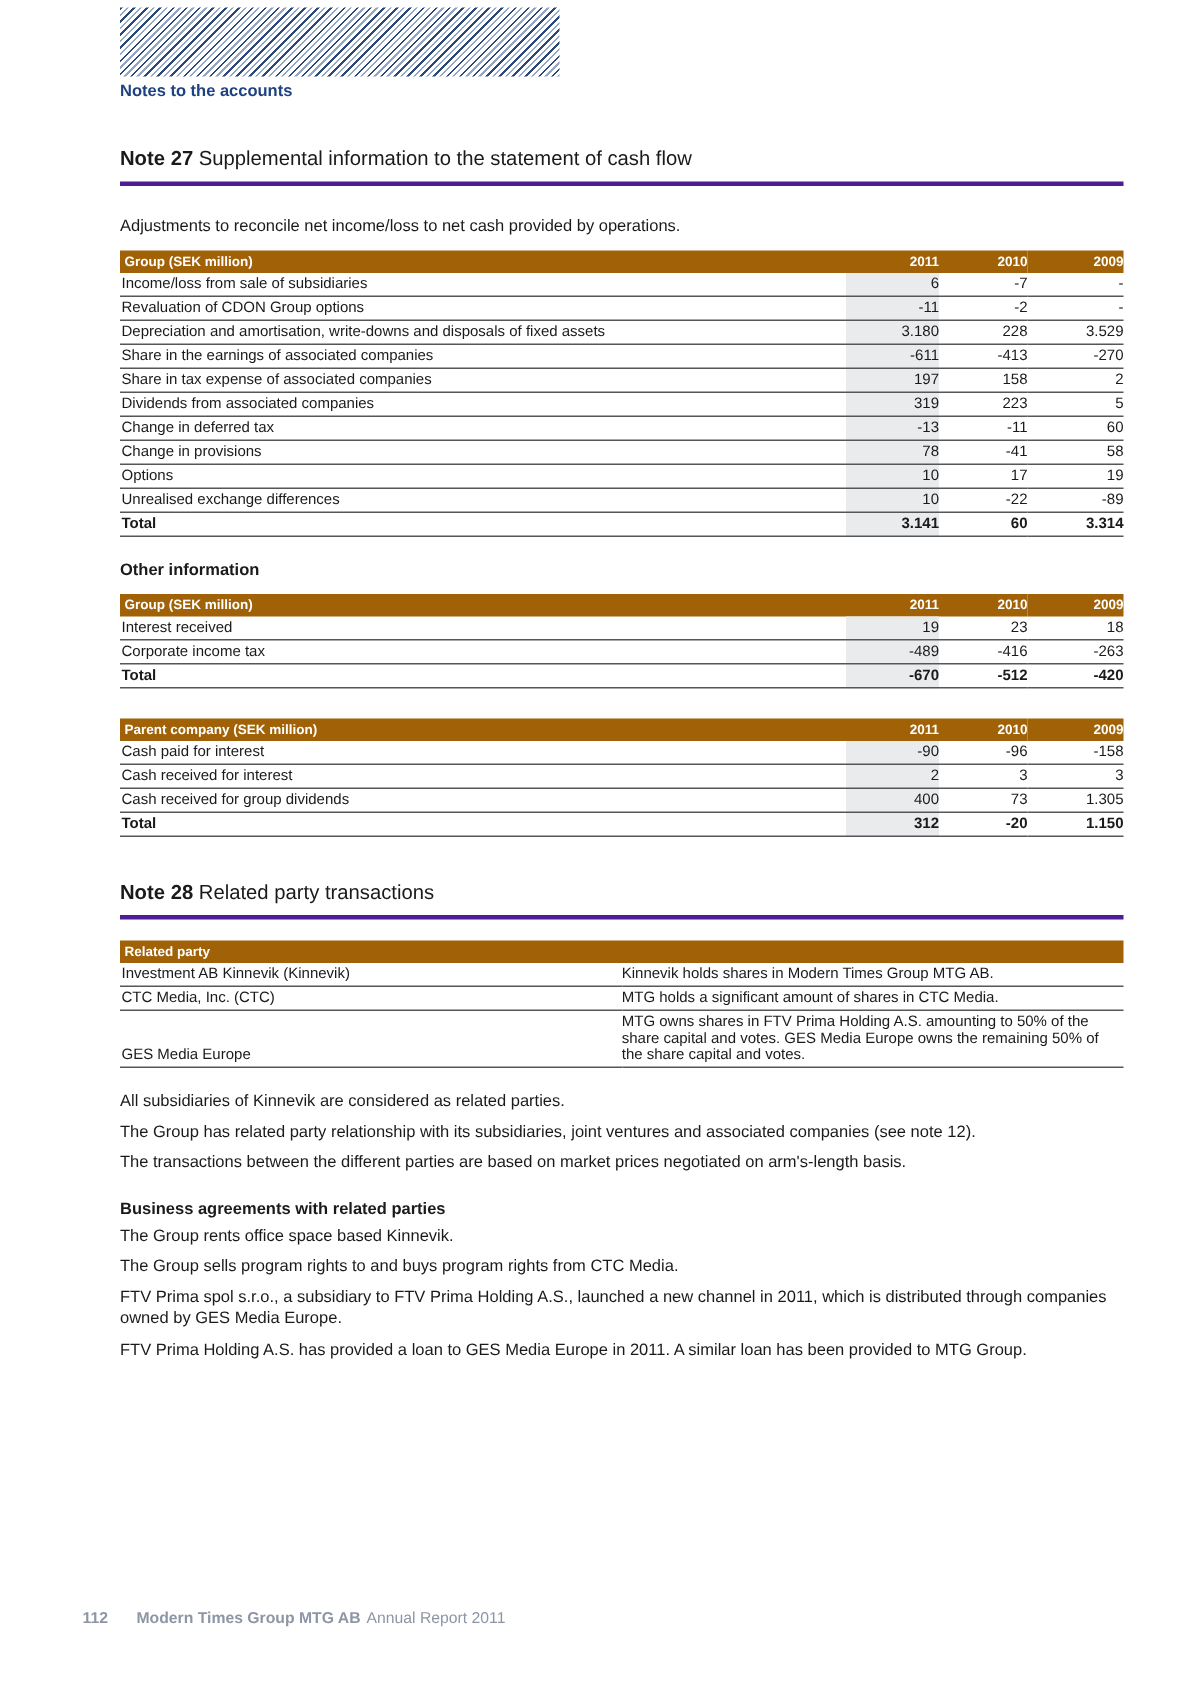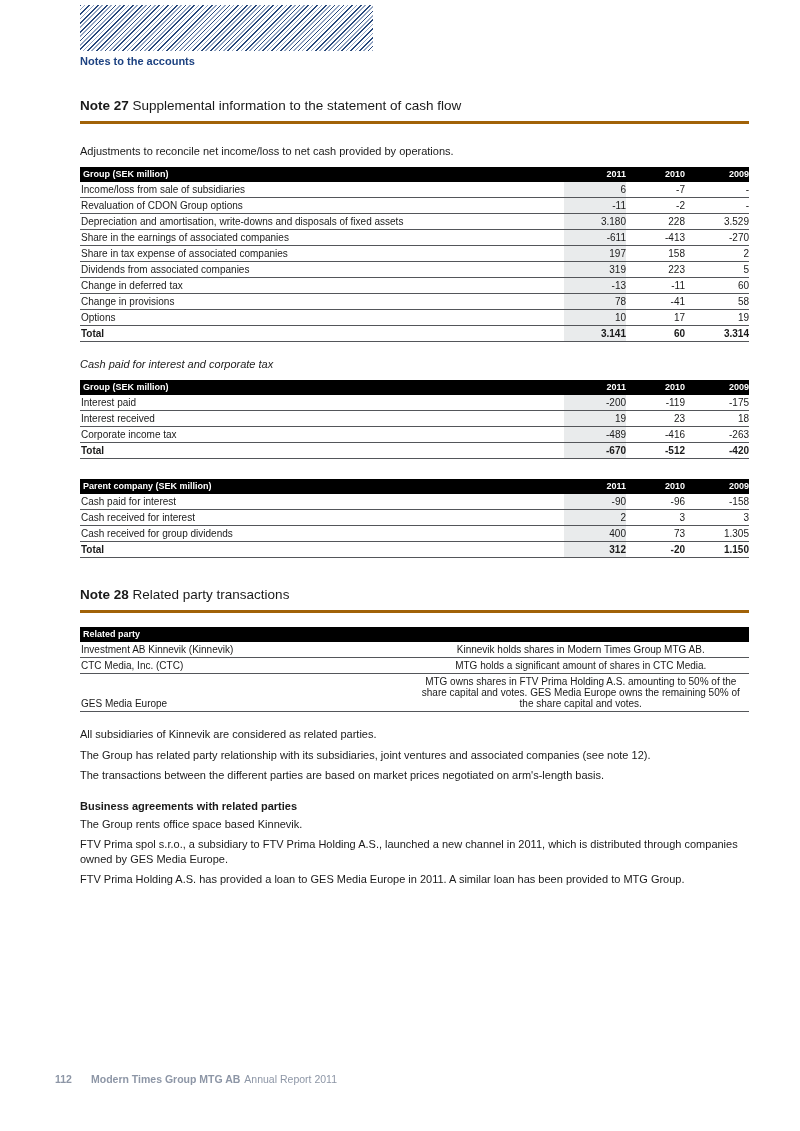--- a/index.html
+++ b/index.html
@@ -44,21 +44,21 @@
     font-size: 11px;
     line-height: 13px;
     font-weight: bold;
     color: #1d4281;
   }
 
   .note-heading {
     font-size: 13.5px;
     line-height: 16px;
     padding-bottom: 7px;
-    border-bottom: 3px solid #a16207;
+    border-bottom: 3px solid #4c1d95;
   }
   .note-heading .note-num { font-weight: bold; }
   #note27-heading { margin-top: 30px; }
   #note28-heading { margin-top: 29px; }
 
   .intro {
     margin: 20px 0 0 0;
     font-size: 11px;
     line-height: 14px;
   }
@@ -68,21 +68,21 @@
     width: 669px;
     border-collapse: collapse;
     table-layout: fixed;
   }
   #adjustments-table { margin-top: 9px; }
   #interest-tax-table { margin-top: 9px; }
   #parent-company-table { margin-top: 20px; }
   #related-party-table { margin-top: 14px; }
 
   table.fin thead tr {
-    background: #000000;
+    background: #a16207;
   }
   table.fin th {
     color: #ffffff;
     font-size: 9px;
     line-height: 11px;
     font-weight: bold;
     padding: 2px 0 2px 0;
     height: 11px;
     text-align: left;
   }
@@ -104,21 +104,21 @@
   .y2010 { width: 59px; }
   .y2009 { width: 64px; }
   th.y2011, td.y2011 { padding-right: 4px; }
   th.y2010, td.y2010 { padding-right: 5px; }
   th.y2009, td.y2009 { padding-right: 1px; }
   table.fin tbody td.y2011 { background: #e9ebec; }
   table.fin tr.total td { font-weight: bold; }
 
   
   table.pairs td.pair-label { width: 245px; padding-left: 1px; vertical-align: bottom; }
-  table.pairs td.pair-desc { padding-right: 2px; text-align: center; }
+  table.pairs td.pair-desc { padding-right: 2px; }
 
   .sub-block { margin-top: 16px; }
   .sub-heading {
     font-size: 11px;
     line-height: 13px;
     font-weight: bold;
   }
   .sub-italic {
     margin-top: 1px;
     font-size: 11px;
@@ -230,50 +230,50 @@
             <td class="num y2011">78</td>
             <td class="num y2010">-41</td>
             <td class="num y2009">58</td>
           </tr>
           <tr class="row">
             <td class="label">Options</td>
             <td class="num y2011">10</td>
             <td class="num y2010">17</td>
             <td class="num y2009">19</td>
           </tr>
+          <tr class="row">
+            <td class="label">Unrealised exchange differences</td>
+            <td class="num y2011">10</td>
+            <td class="num y2010">-22</td>
+            <td class="num y2009">-89</td>
+          </tr>
           <tr class="row total">
             <td class="label">Total</td>
             <td class="num y2011">3.141</td>
             <td class="num y2010">60</td>
             <td class="num y2009">3.314</td>
           </tr>
         </tbody>
       </table>
 
     <div class="sub-block">
-      <div class="sub-italic">Cash paid for interest and corporate tax</div>
+      <div class="sub-heading">Other information</div>
     </div>
 
     <table class="fin years" id="interest-tax-table">
         <thead>
           <tr class="head-row">
             <th class="label">Group (SEK million)</th>
             <th class="num y2011">2011</th>
             <th class="num y2010">2010</th>
             <th class="num y2009">2009</th>
           </tr>
         </thead>
         <tbody>
           <tr class="row">
-            <td class="label">Interest paid</td>
-            <td class="num y2011">-200</td>
-            <td class="num y2010">-119</td>
-            <td class="num y2009">-175</td>
-          </tr>
-          <tr class="row">
             <td class="label">Interest received</td>
             <td class="num y2011">19</td>
             <td class="num y2010">23</td>
             <td class="num y2009">18</td>
           </tr>
           <tr class="row">
             <td class="label">Corporate income tax</td>
             <td class="num y2011">-489</td>
             <td class="num y2010">-416</td>
             <td class="num y2009">-263</td>
@@ -354,20 +354,21 @@
     <div class="para-list" id="related-paras">
         <p>All subsidiaries of Kinnevik are considered as related parties.</p>
         <p>The Group has related party relationship with its subsidiaries, joint ventures and associated companies (see note 12).</p>
         <p>The transactions between the different parties are based on market prices negotiated on arm's-length basis.</p>
       </div>
 
     <div id="business-heading">Business agreements with related parties</div>
 
     <div class="para-list" id="business-paras">
         <p>The Group rents office space based Kinnevik.</p>
+        <p>The Group sells program rights to and buys program rights from CTC Media.</p>
         <p>FTV Prima spol s.r.o., a subsidiary to FTV Prima Holding A.S., launched a new channel in 2011, which is distributed through companies owned by GES Media Europe.</p>
         <p>FTV Prima Holding A.S. has provided a loan to GES Media Europe in 2011. A similar loan has been provided to MTG Group.</p>
       </div>
 
   </div>
 
   <div class="footer">
     <span class="page-num">112</span><span class="company">Modern Times Group MTG AB</span><span class="report">Annual Report 2011</span>
   </div>
 </div>

